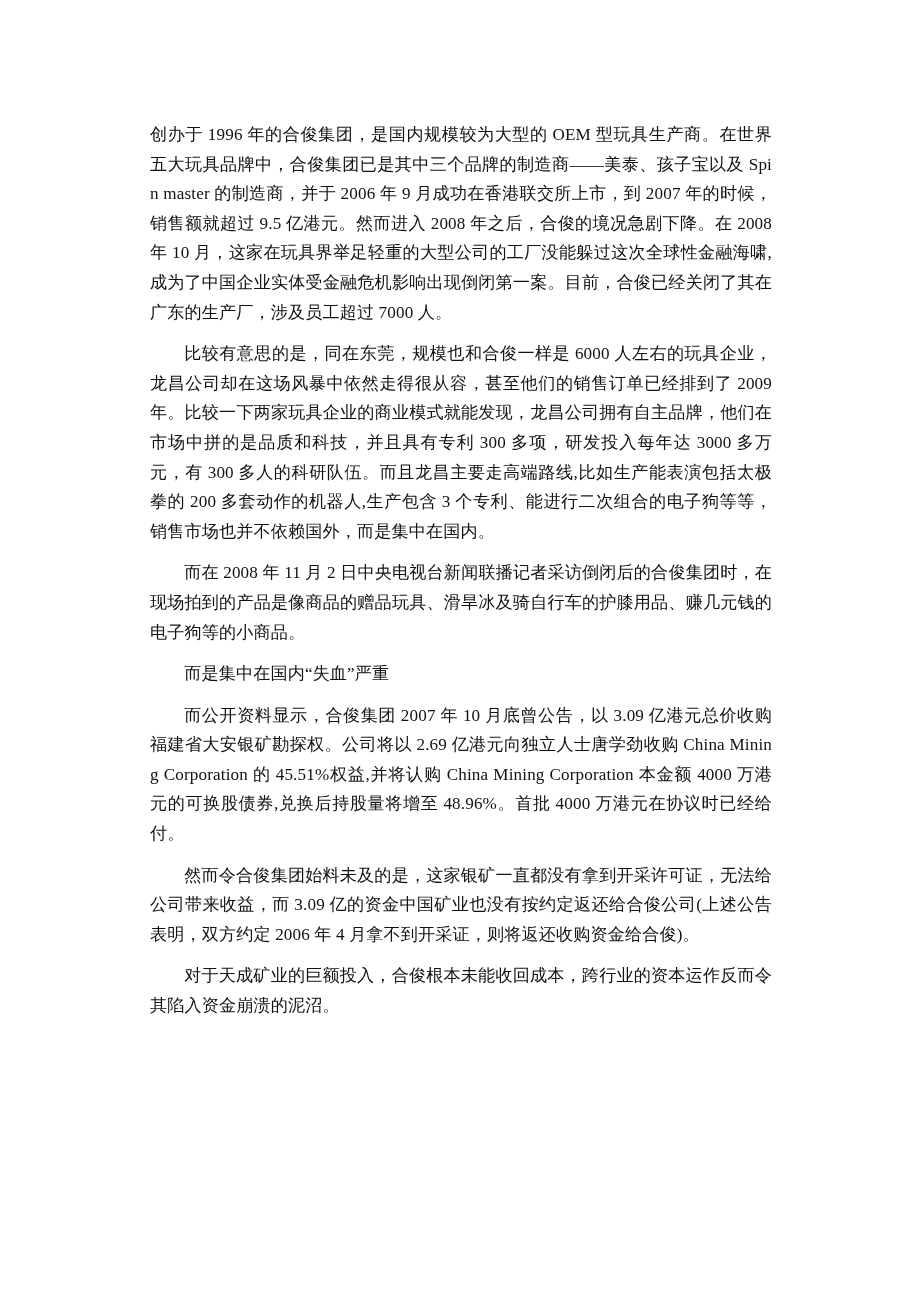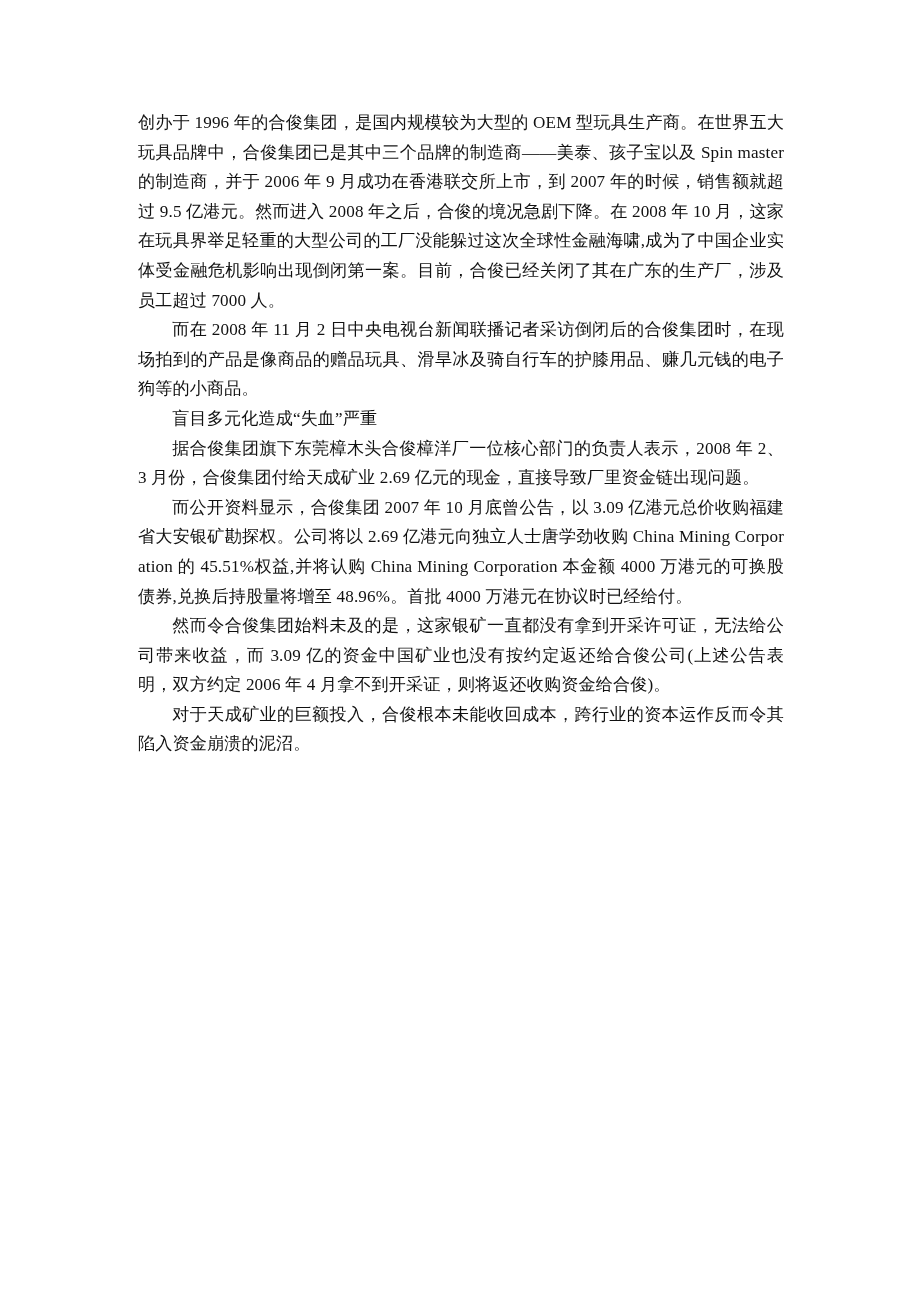--- a/index.html
+++ b/index.html
@@ -21,21 +21,21 @@
     background: #ffffff;
     box-sizing: border-box;
   }
   #doc-body {
     position: absolute;
     left: 138px;
     top: 108px;
     width: 646px;
   }
   p.para {
-    margin: 0;
+    margin: 12px;
     padding: 0;
     font-size: 17.1px;
     line-height: 29.6px;
     text-align: justify;
     text-justify: inter-ideograph;
     text-indent: 2em;
     letter-spacing: 0.15px;
     color: #111111;
     word-break: break-all;
     -webkit-hyphens: none;
@@ -49,21 +49,21 @@
     -webkit-font-smoothing: antialiased;
   }
 </style>
 </head>
 <body>
 
 <div id="page">
   <div id="doc-body">
 
     <p class="para first">创办于 1996 年的合俊集团，是国内规模较为大型的 OEM 型玩具生产商。在世界五大玩具品牌中，合俊集团已是其中三个品牌的制造商——美泰、孩子宝以及 Spin master 的制造商，并于 2006 年 9 月成功在香港联交所上市，到 2007 年的时候，销售额就超过 9.5 亿港元。然而进入 2008 年之后，合俊的境况急剧下降。在 2008 年 10 月，这家在玩具界举足轻重的大型公司的工厂没能躲过这次全球性金融海啸,成为了中国企业实体受金融危机影响出现倒闭第一案。目前，合俊已经关闭了其在广东的生产厂，涉及员工超过 7000 人。</p>
+    <p class="para">比较有意思的是，同在东莞，规模也和合俊一样是 6000 人左右的玩具企业，龙昌公司却在这场风暴中依然走得很从容，甚至他们的销售订单已经排到了 2009 年。比较一下两家玩具企业的商业模式就能发现，龙昌公司拥有自主品牌，他们在市场中拼的是品质和科技，并且具有专利 300 多项，研发投入每年达 3000 多万元，有 300 多人的科研队伍。而且龙昌主要走高端路线,比如生产能表演包括太极拳的 200 多套动作的机器人,生产包含 3 个专利、能进行二次组合的电子狗等等，销售市场也并不依赖国外，而是集中在国内。</p>
     <p class="para">而在 2008 年 11 月 2 日中央电视台新闻联播记者采访倒闭后的合俊集团时，在现场拍到的产品是像商品的赠品玩具、滑旱冰及骑自行车的护膝用品、赚几元钱的电子狗等的小商品。</p>
-    <p class="para">盲目多元化造成“失血”严重</p>
-    <p class="para">据合俊集团旗下东莞樟木头合俊樟洋厂一位核心部门的负责人表示，2008 年 2、3 月份，合俊集团付给天成矿业 2.69 亿元的现金，直接导致厂里资金链出现问题。</p>
+    <p class="para">而是集中在国内“失血”严重</p>
     <p class="para">而公开资料显示，合俊集团 2007 年 10 月底曾公告，以 3.09 亿港元总价收购福建省大安银矿勘探权。公司将以 2.69 亿港元向独立人士唐学劲收购 China Mining Corporation 的 45.51%权益,并将认购 China Mining Corporation 本金额 4000 万港元的可换股债券,兑换后持股量将增至 48.96%。首批 4000 万港元在协议时已经给付。</p>
     <p class="para">然而令合俊集团始料未及的是，这家银矿一直都没有拿到开采许可证，无法给公司带来收益，而 3.09 亿的资金中国矿业也没有按约定返还给合俊公司(上述公告表明，双方约定 2006 年 4 月拿不到开采证，则将返还收购资金给合俊)。</p>
     <p class="para">对于天成矿业的巨额投入，合俊根本未能收回成本，跨行业的资本运作反而令其陷入资金崩溃的泥沼。</p>
 
   </div>
 </div>
 
 </body></html>

